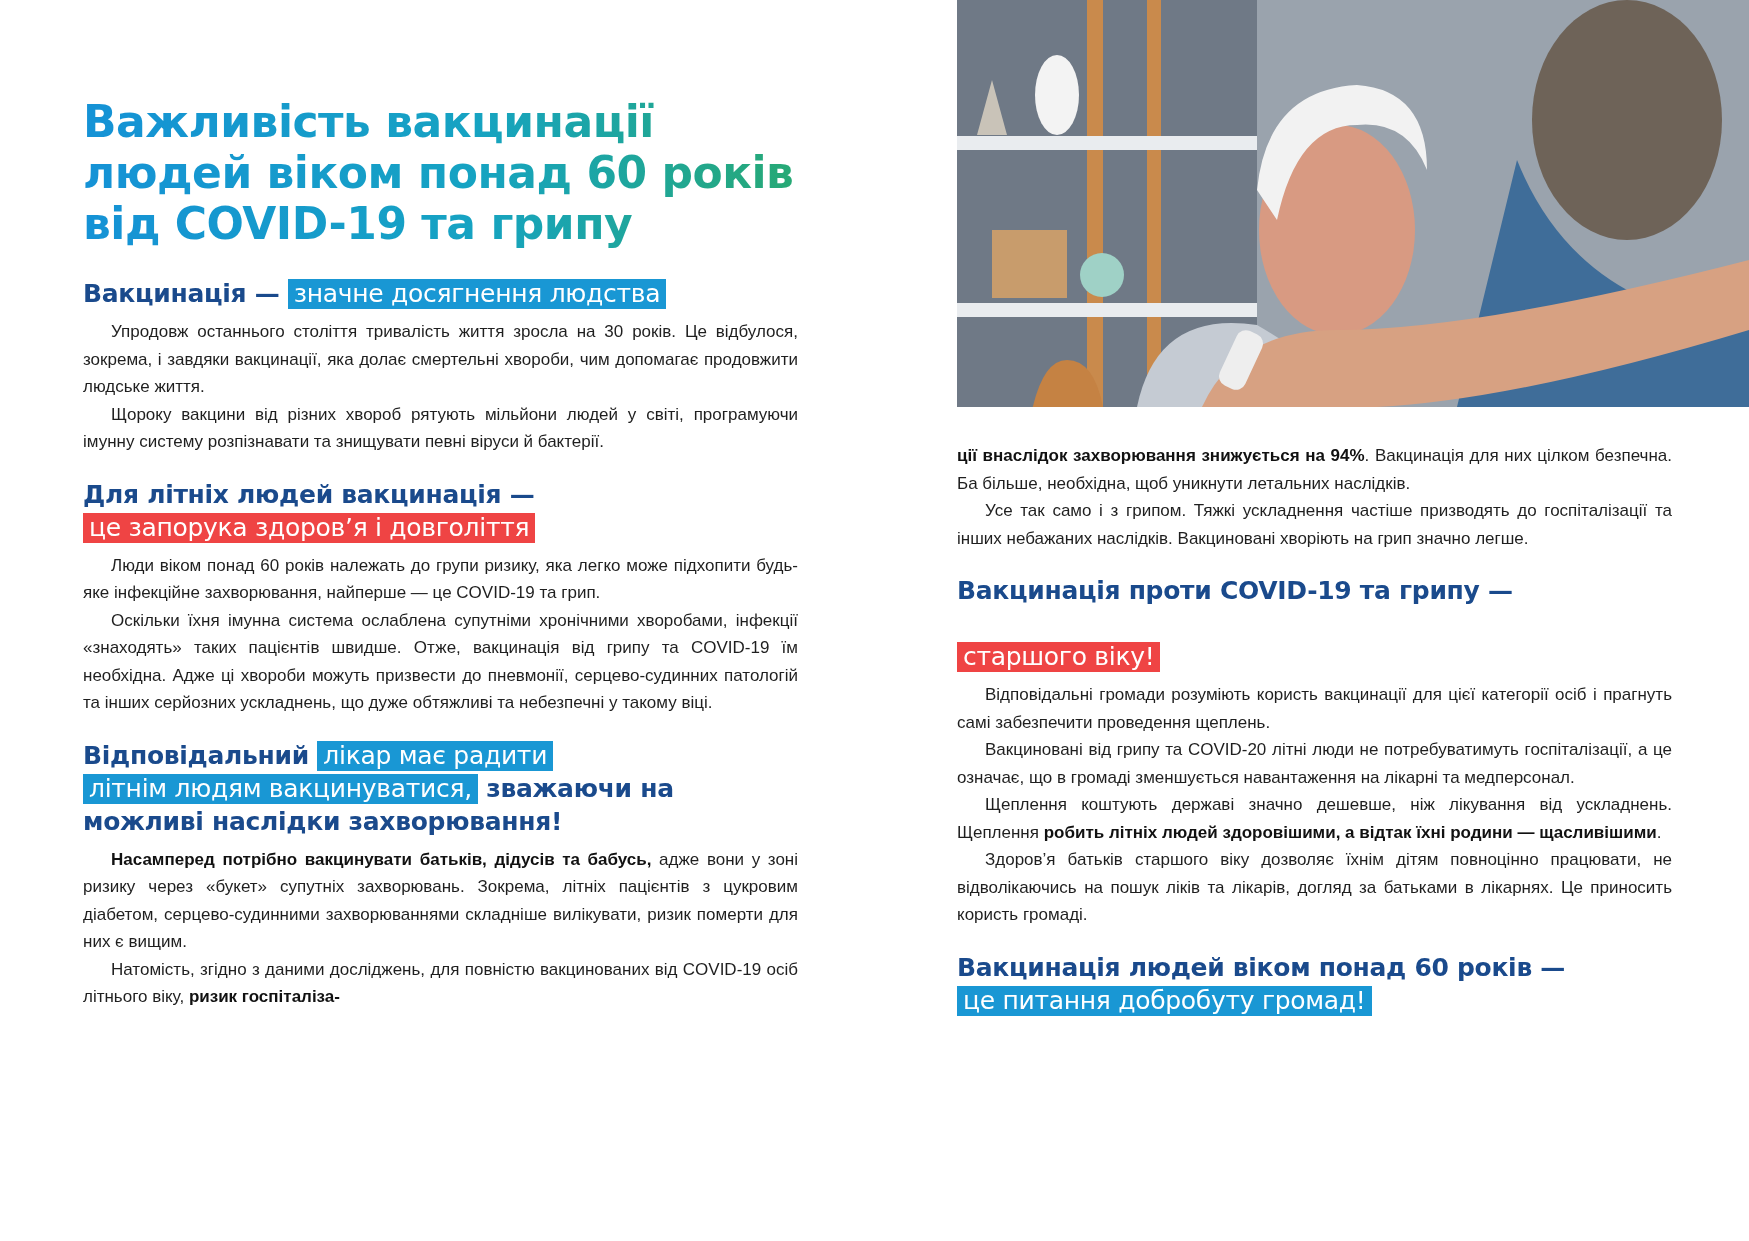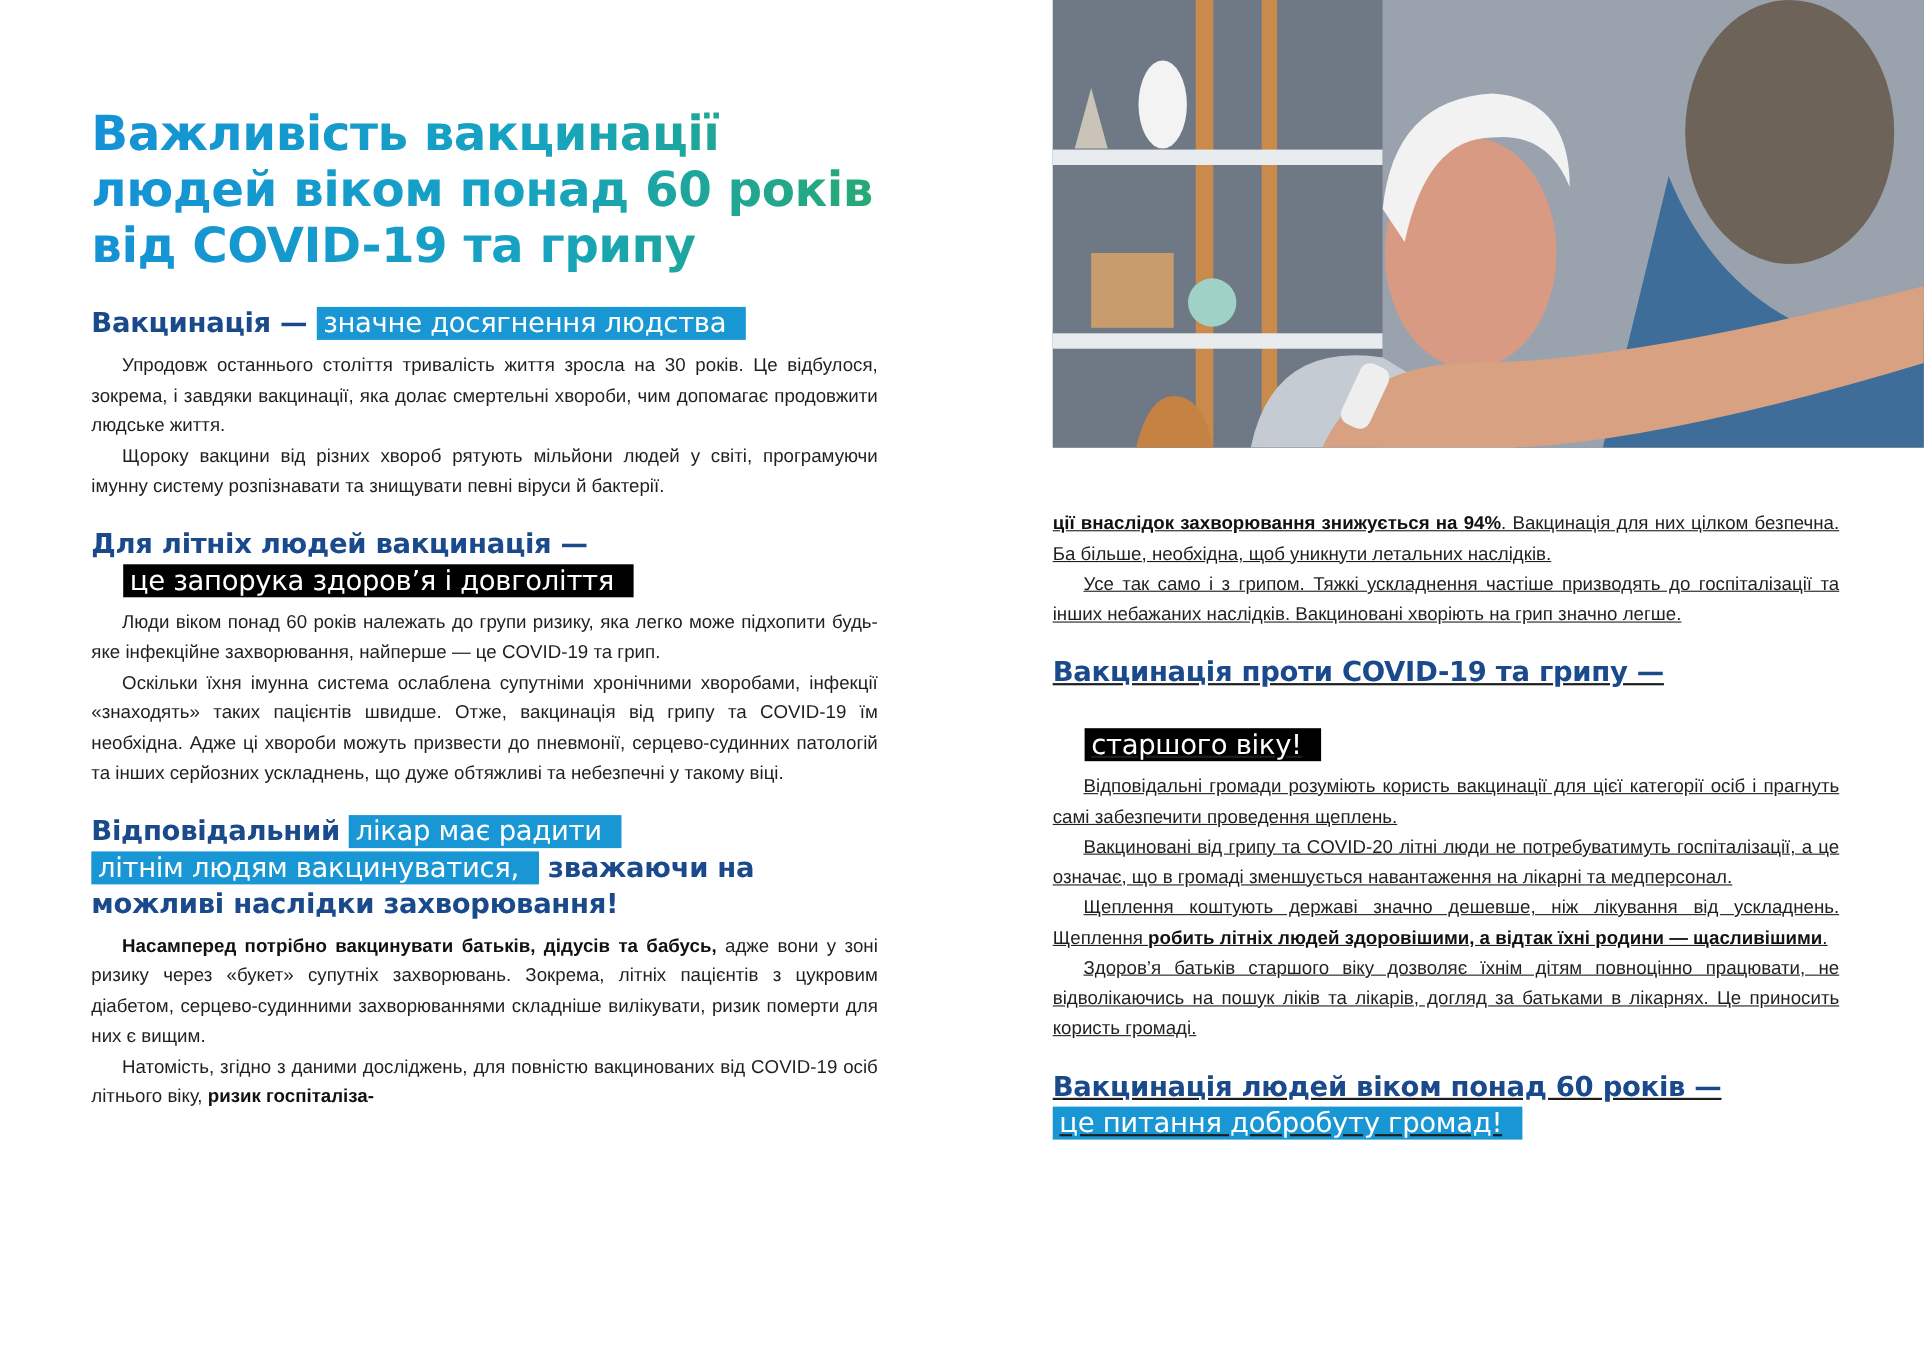--- a/index.html
+++ b/index.html
@@ -3,37 +3,37 @@
 <meta charset="utf-8">
 <style>
   html, body { margin:0; padding:0; }
   body {
     width:1749px; height:1241px; position:relative; overflow:hidden;
     background:#ffffff; font-family:"Liberation Sans", "DejaVu Sans", sans-serif;
     color:#1e1e1e;
   }
   .col { position:absolute; }
   .left { left:83px; top:80px; width:715px; }
-  .right { left:957px; top:462px; width:715px;text-decoration:underline; }
+  .right { left:957px; top:442px; width:715px; }
   .title {
     font-family:"DejaVu Sans", sans-serif; font-weight:bold; font-size:44px; line-height:51px;
     margin:16px 0 28px 0; letter-spacing:-0.5px;
     background:linear-gradient(90deg,#1592d6 0%,#16a3c2 55%,#27a974 100%);
     -webkit-background-clip:text; background-clip:text; color:transparent;
   }
   .h {
     font-family:"DejaVu Sans", sans-serif; font-weight:bold; font-size:25px; line-height:33px;
     color:#1a4a8c; margin:0 0 8px 0; letter-spacing:-0.3px;
   }
   .hl-blue, .hl-green {
-    color:#ffffff; font-weight:normal; padding:0 18px 1px 6px;
+    color:#ffffff; font-weight:normal; padding:0 6px 1px 6px;
     -webkit-box-decoration-break:clone; box-decoration-break:clone;
   }
   .hl-blue { background:#1997d4; }
-  .hl-green { background:#000000;margin-left:29px; }
+  .hl-green { background:#ef4444; }
   .p {
     font-size:17px; line-height:27.5px; margin:0; text-align:justify;
     text-indent:28px; color:#1f1f1f;
   }
   .p.noindent { text-indent:0; }
   .p b { font-weight:bold; color:#111; }
   .gap-m { height:22px; }
   .photo {
     position:absolute; left:957px; top:0; width:792px; height:407px; overflow:hidden;
     background:#7d8896;

